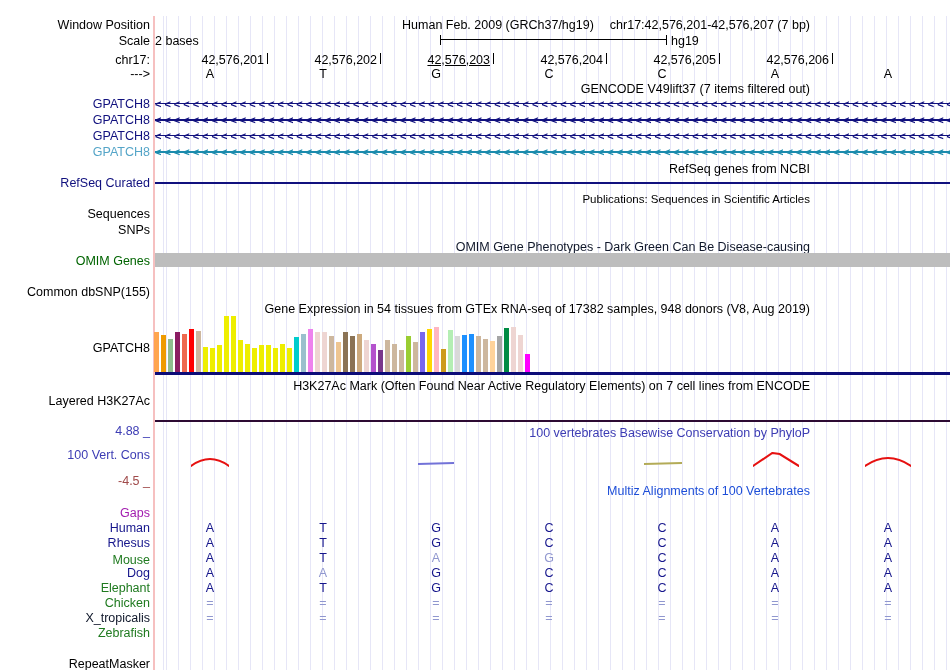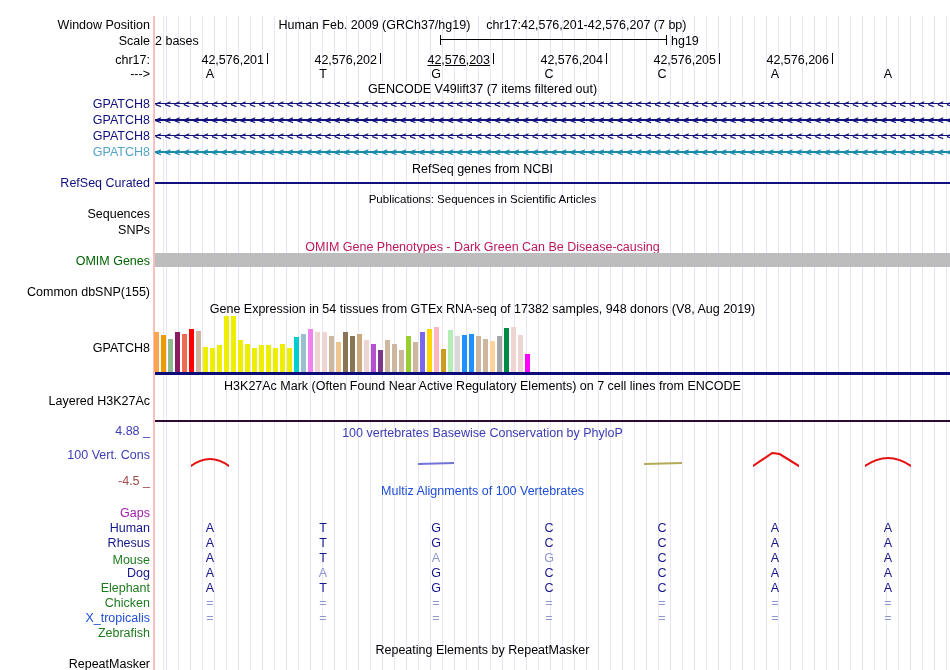--- a/index.html
+++ b/index.html
@@ -3,21 +3,21 @@
 <meta charset="utf-8">
 <style>
   html,body { margin:0; padding:0; background:#fff; }
   #page { position:relative; width:950px; height:670px; background:#fff; overflow:hidden;
           font-family:"Liberation Sans", sans-serif; font-size:12.5px; color:#000;margin-top:16px; }
   .grid { position:absolute; left:155px; top:0; width:795px; height:670px;
           background:repeating-linear-gradient(to right,#e6e6f7 0 1px,transparent 1px 12px);
           background-position:11px 0; }
   .redline { position:absolute; left:153px; top:0; width:2px; height:670px; background:#f6c0c0; }
   .lbl { position:absolute; left:0; width:150px; text-align:right; white-space:nowrap; }
-  .ctr { position:absolute; left:155px; width:655px; text-align:center; white-space:nowrap; }
+  .ctr { position:absolute; left:155px; width:655px; text-align:right; white-space:nowrap; }
   .small { font-size:11.5px; }
   .hline { position:absolute; left:155px; width:795px; }
   .navy { color:#10107e; }
   .tick { position:absolute; width:1px; height:11px; background:#000; }
   .num  { position:absolute; width:84px; text-align:right; white-space:nowrap; }
   .base { position:absolute; width:24px; text-align:center; }
   .generow { position:absolute; left:155px; width:795px; height:14px; overflow:hidden;
              font-size:11px; letter-spacing:3px; line-height:14px; font-weight:bold; }
   .scalebar { position:absolute; left:440px; top:19px; width:225px; height:10px;
               border-left:1px solid #000; border-right:1px solid #000;
@@ -81,21 +81,21 @@
     </div>
 
   <div class="ctr" style="top:146px">RefSeq genes from NCBI</div>
   <div class="lbl navy" style="top:160px">RefSeq Curated</div>
   <div class="hline" style="top:166px;height:2px;background:#10107e"></div>
 
   <div class="ctr small" style="top:177px">Publications: Sequences in Scientific Articles</div>
   <div class="lbl" style="top:191px">Sequences</div>
   <div class="lbl" style="top:207px">SNPs</div>
 
-  <div class="ctr" style="top:224px;color:#be185d">OMIM Gene Phenotypes - Dark Green Can Be Disease-causing</div>
+  <div class="ctr" style="top:224px;color:#0f172a">OMIM Gene Phenotypes - Dark Green Can Be Disease-causing</div>
   <div class="lbl" style="top:238px;color:#006400">OMIM Genes</div>
   <div class="hline" style="top:237px;height:14px;background:#bdbdbd"></div>
 
   <div class="lbl" style="top:269px">Common dbSNP(155)</div>
 
   <div class="ctr" style="top:286px">Gene Expression in 54 tissues from GTEx RNA-seq of 17382 samples, 948 donors (V8, Aug 2019)</div>
   <div class="lbl" style="top:325px">GPATCH8</div>
   <div id="gtexbars">
       <div class="gtexbar" style="left: 154px; top: 316px; height: 40px; background: rgb(255, 165, 79);"></div>
       <div class="gtexbar" style="left: 161px; top: 319px; height: 37px; background: rgb(238, 154, 0);"></div>
@@ -224,26 +224,25 @@
       <div class="mzcell" style="left: 764px; top: 565px; color: rgb(22, 22, 140);">A</div>
       <div class="mzcell" style="left: 877px; top: 565px; color: rgb(22, 22, 140);">A</div>
       <div class="lbl" style="top: 580px; color: rgb(31, 122, 31);">Chicken</div>
       <div class="mzcell" style="left: 199px; top: 580px; color: rgb(144, 151, 207);">=</div>
       <div class="mzcell" style="left: 312px; top: 580px; color: rgb(144, 151, 207);">=</div>
       <div class="mzcell" style="left: 425px; top: 580px; color: rgb(144, 151, 207);">=</div>
       <div class="mzcell" style="left: 538px; top: 580px; color: rgb(144, 151, 207);">=</div>
       <div class="mzcell" style="left: 651px; top: 580px; color: rgb(144, 151, 207);">=</div>
       <div class="mzcell" style="left: 764px; top: 580px; color: rgb(144, 151, 207);">=</div>
       <div class="mzcell" style="left: 877px; top: 580px; color: rgb(144, 151, 207);">=</div>
-      <div class="lbl" style="top: 595px; color: #1d4ed8;">X_tropicalis</div>
+      <div class="lbl" style="top: 595px; color: #0f172a;">X_tropicalis</div>
       <div class="mzcell" style="left: 199px; top: 595px; color: rgb(144, 151, 207);">=</div>
       <div class="mzcell" style="left: 312px; top: 595px; color: rgb(144, 151, 207);">=</div>
       <div class="mzcell" style="left: 425px; top: 595px; color: rgb(144, 151, 207);">=</div>
       <div class="mzcell" style="left: 538px; top: 595px; color: rgb(144, 151, 207);">=</div>
       <div class="mzcell" style="left: 651px; top: 595px; color: rgb(144, 151, 207);">=</div>
       <div class="mzcell" style="left: 764px; top: 595px; color: rgb(144, 151, 207);">=</div>
       <div class="mzcell" style="left: 877px; top: 595px; color: rgb(144, 151, 207);">=</div>
       <div class="lbl" style="top: 610px; color: rgb(31, 122, 31);">Zebrafish</div>
     </div>
 
-  <div class="ctr" style="top:627px">Repeating Elements by RepeatMasker</div>
   <div class="lbl" style="top:641px">RepeatMasker</div>
 </div>
 
 </body></html>

